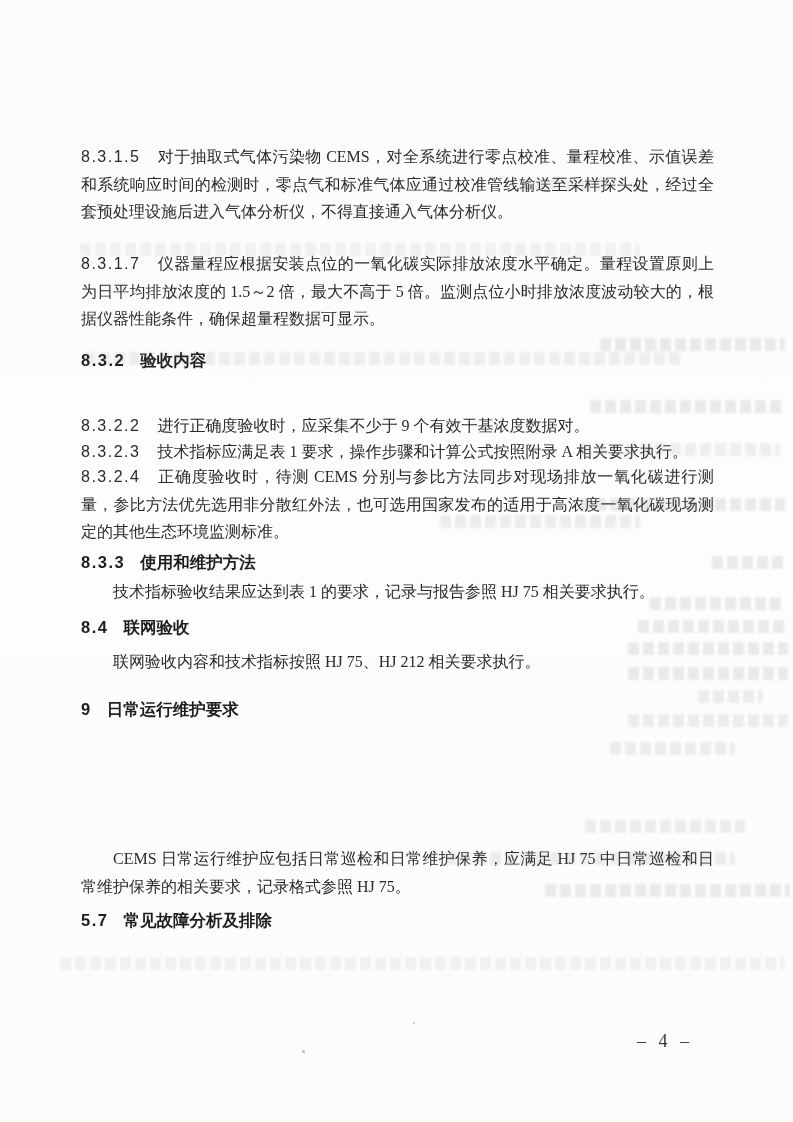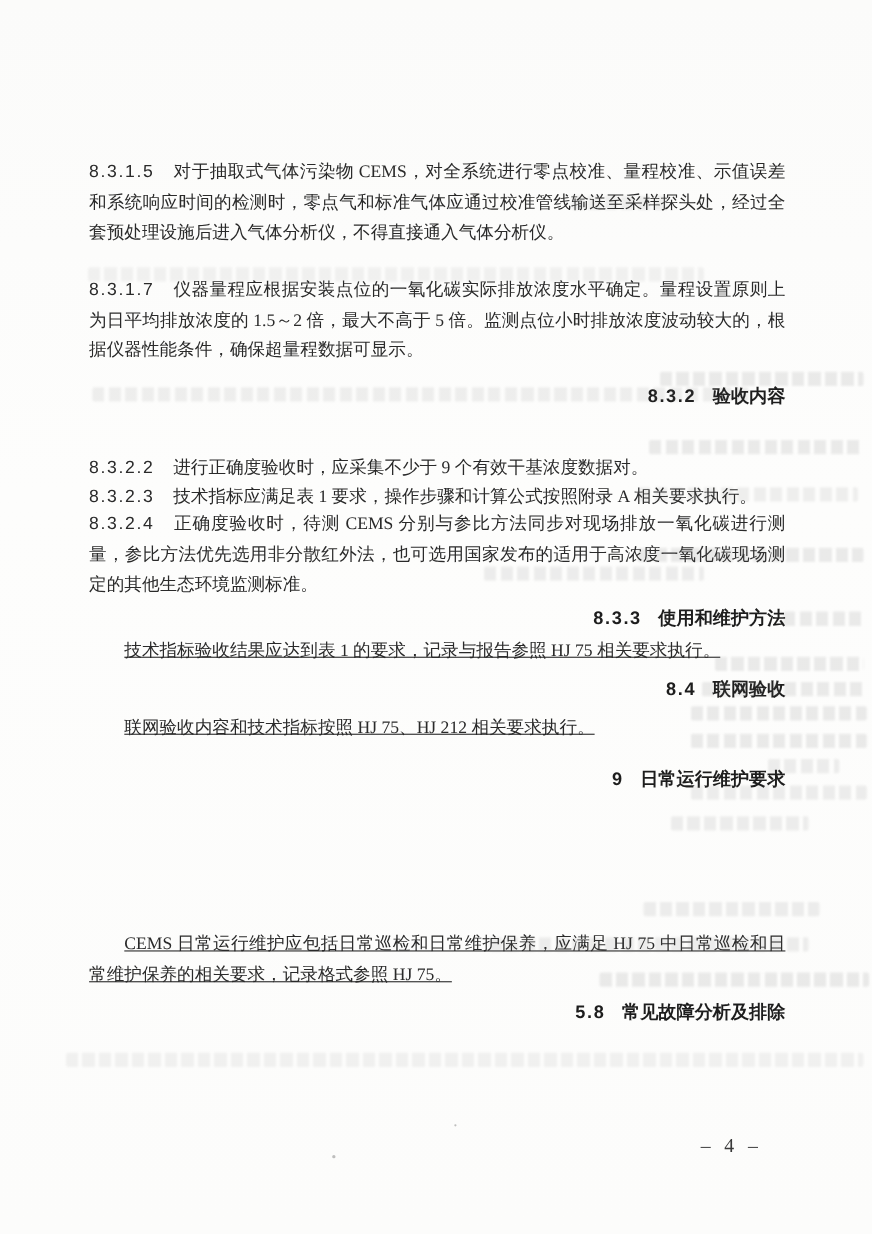--- a/index.html
+++ b/index.html
@@ -26,27 +26,27 @@
     font-family:"Liberation Sans","DejaVu Sans",sans-serif;
     letter-spacing:1.5px;
     margin-right:17px;
     white-space:nowrap;
   }
   .heading{
     font-family:"Liberation Sans","DejaVu Sans",sans-serif;
     font-weight:bold;
     color:#1d1d1d;
     font-size:16.5px;
-    text-align:right;
+    text-align:left;
   }
   .heading .num{
     letter-spacing:1.5px;
     margin-right:15px;
   }
-  .para{ text-indent:2em;text-decoration:underline; }
+  .para{ text-indent:2em; }
   .pagenum{
     position:absolute;
     top:1031px;left:615px;width:100px;
     text-align:center;
     font-size:18px;
     letter-spacing:4px;
     color:#3a3a3a;
   }
   
   .bleed{
@@ -86,21 +86,21 @@
   <p class="block heading" style="top:597px"><span class="num">8.4</span><span>联网验收</span></p>
 
   <p class="block para" style="top:632px">联网验收内容和技术指标按照 HJ 75、HJ 212 相关要求执行。</p>
 
   <p class="block heading" style="top:679px"><span class="num">9</span><span>日常运行维护要求</span></p>
 
 
 
   <p class="block para" style="top:829px">CEMS 日常运行维护应包括日常巡检和日常维护保养，应满足 HJ 75 中日常巡检和日常维护保养的相关要求，记录格式参照 HJ 75。</p>
 
-  <p class="block heading" style="top:890px"><span class="num">5.8</span><span>常见故障分析及排除</span></p>
+  <p class="block heading" style="top:890px"><span class="num">5.7</span><span>常见故障分析及排除</span></p>
 
 
   <div class="pagenum">– 4 –</div>
 
   <div class="bleed" style="left:520px;top:178px;width:90px;opacity:.09"></div>
   <div class="bleed" style="left:80px; top:243px;width:560px;opacity:.08"></div>
   <div class="bleed" style="left:600px;top:338px;width:185px;opacity:.13"></div>
   <div class="bleed" style="left:84px; top:352px;width:600px;opacity:.10"></div>
   <div class="bleed" style="left:590px;top:400px;width:195px;opacity:.13"></div>
   <div class="bleed" style="left:580px;top:443px;width:200px;opacity:.10"></div>

